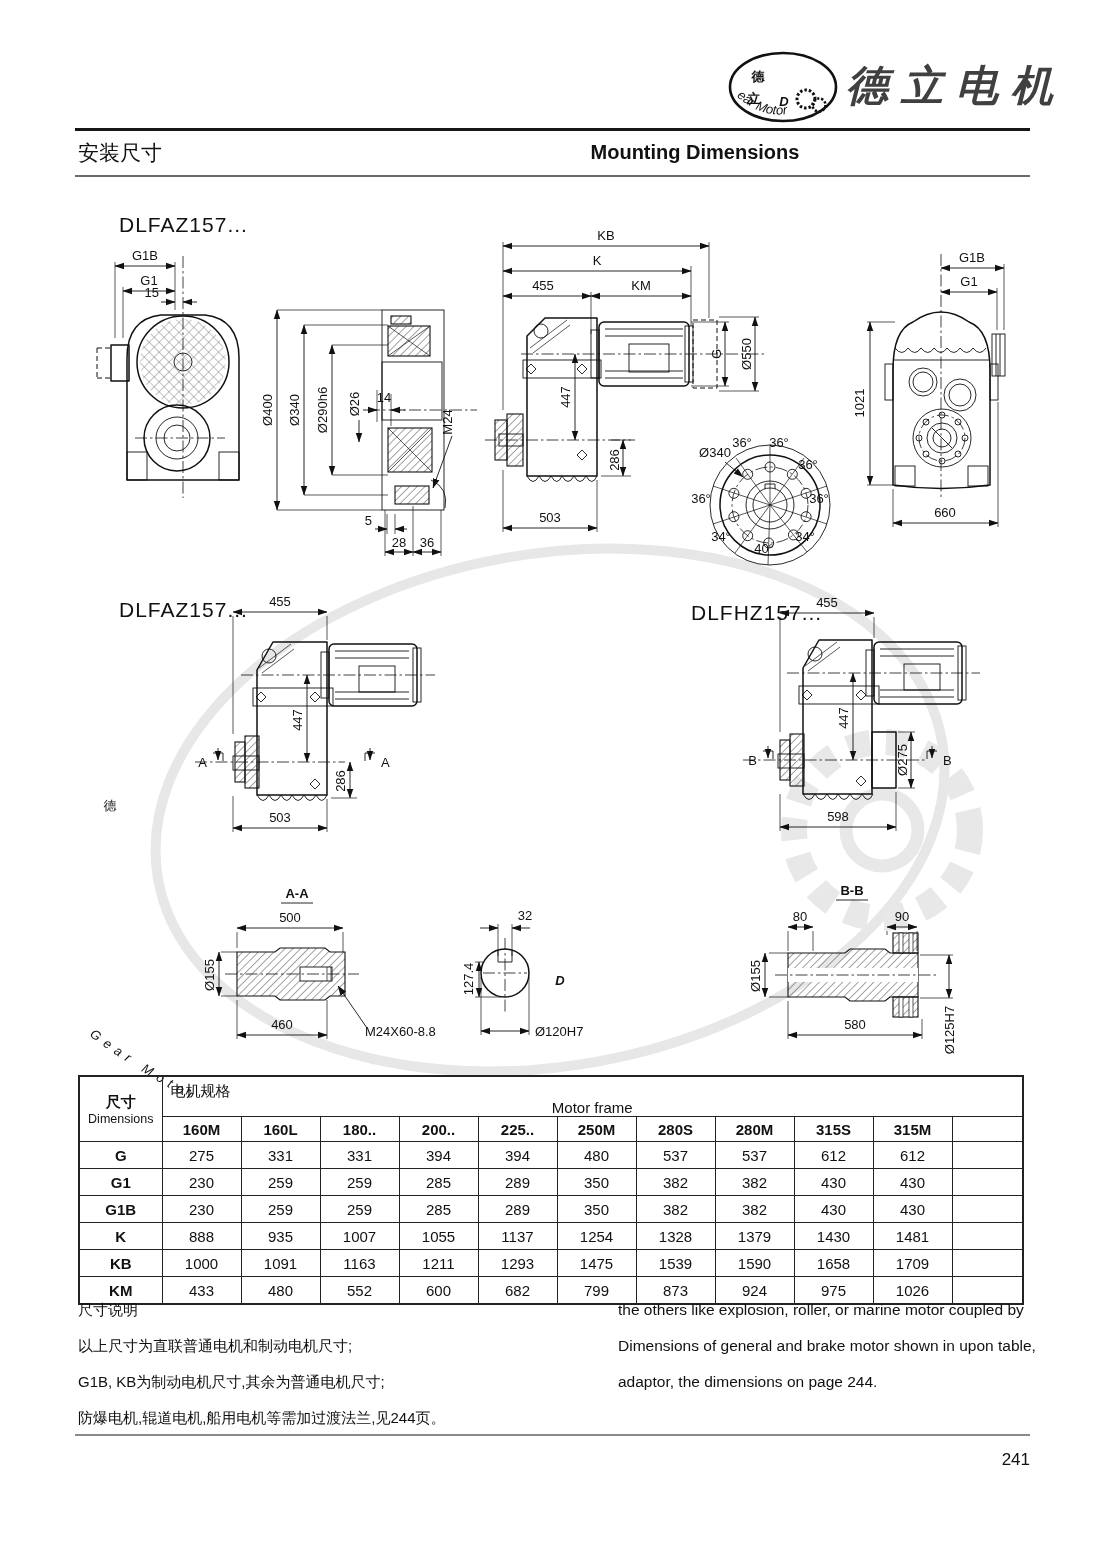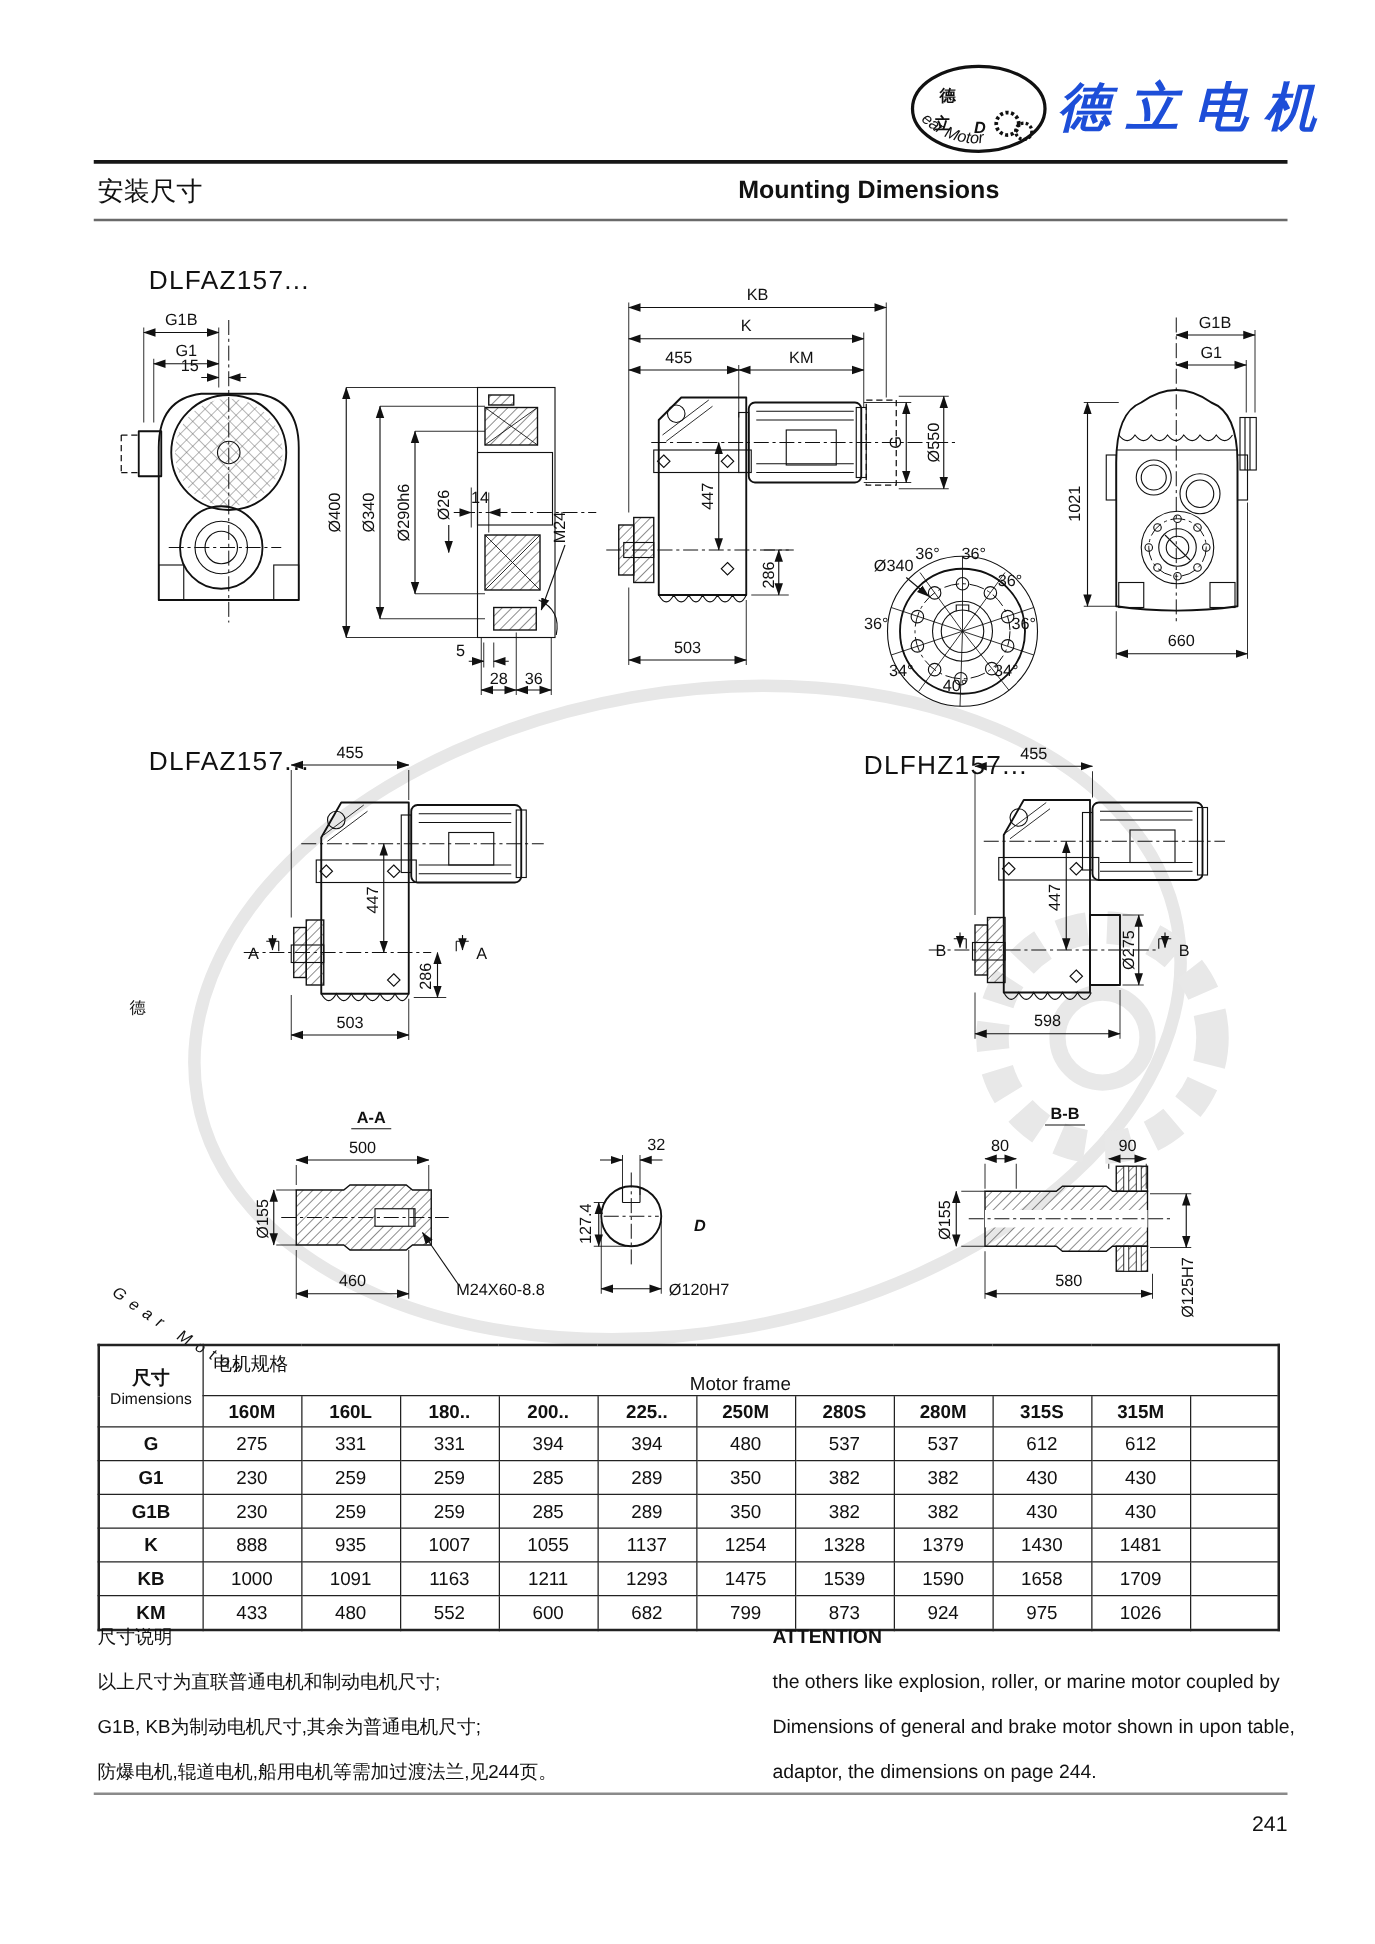--- a/index.html
+++ b/index.html
@@ -1,21 +1,21 @@
 <!DOCTYPE html>
 <html><head>
 <meta charset="utf-8">
 <style>
   html,body{margin:0;padding:0;background:#fff;}
   .page{position:relative;width:1100px;height:1555px;background:#fff;overflow:hidden;
         font-family:"Liberation Sans",sans-serif;color:#111;}
   .abs{position:absolute;}
   
   .brand{left:846px;top:58px;font-family:"DejaVu Serif",serif;font-weight:bold;font-style:italic;
-         font-size:42px;letter-spacing:13px;color:#1d4ed8;white-space:nowrap;}
+         font-size:42px;letter-spacing:13px;color:#404040;white-space:nowrap;}
   .rule1{left:75px;top:128px;width:955px;height:3px;background:#161616;}
   .rule2{left:75px;top:175px;width:955px;height:2px;background:#6a6a6a;}
   .title-cn{left:78px;top:139px;font-size:21px;font-weight:500;}
   .title-en{left:560px;top:141px;width:270px;text-align:center;font-size:20px;font-weight:bold;}
   .seclab{font-size:21px;font-weight:normal;letter-spacing:1px;margin-left:41px;}
   
   svg text{font-family:"Liberation Sans",sans-serif;font-size:13px;fill:#111;text-anchor:middle;}
   svg .as{text-anchor:start}  svg .ae{text-anchor:end}
   .o{fill:none;stroke:#111;stroke-width:1.5;stroke-linejoin:round;}
   .t{fill:none;stroke:#111;stroke-width:0.9;}
@@ -540,21 +540,20 @@
     </table>
   </div>
 
   <div class="abs notes" style="left:78px;top:1292px;width:500px">
     <div class="nt">尺寸说明</div>
     <div>以上尺寸为直联普通电机和制动电机尺寸;</div>
     <div>G1B, KB为制动电机尺寸,其余为普通电机尺寸;</div>
     <div>防爆电机,辊道电机,船用电机等需加过渡法兰,见244页。</div>
   </div>
   <div class="abs att" style="left:618px;top:1292px;width:420px">
-    <div class="nt">ATTENTION</div>
     <div>the others like explosion, roller, or marine motor coupled by</div>
     <div>Dimensions of general and brake motor shown in upon table,</div>
     <div>adaptor, the dimensions on page 244.</div>
   </div>
 
   <div class="abs rule3"></div>
   <div class="abs pagenum">241</div>
 
 </div>
 

